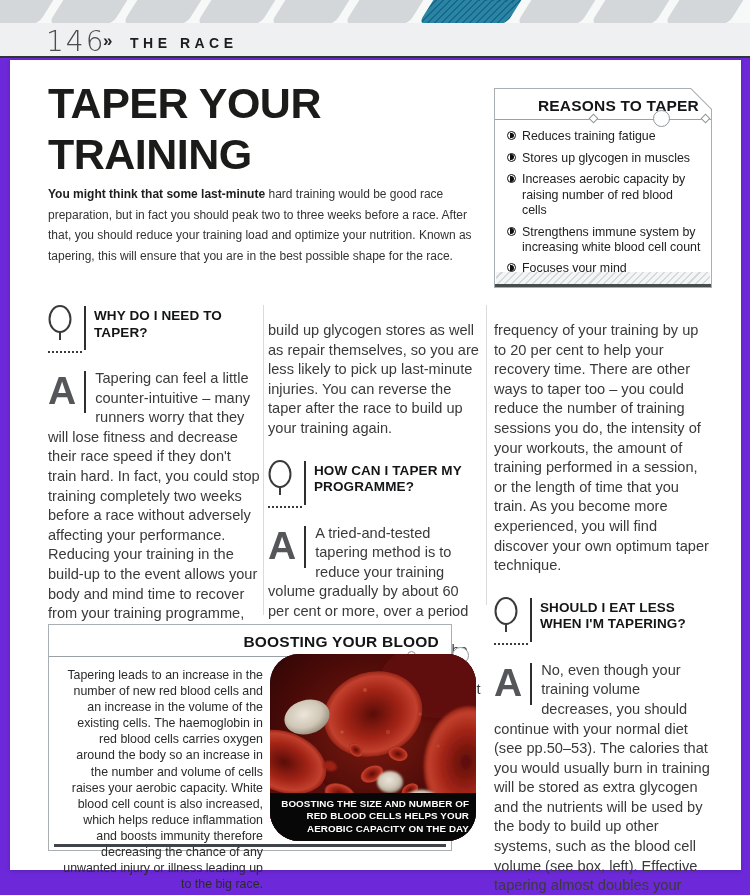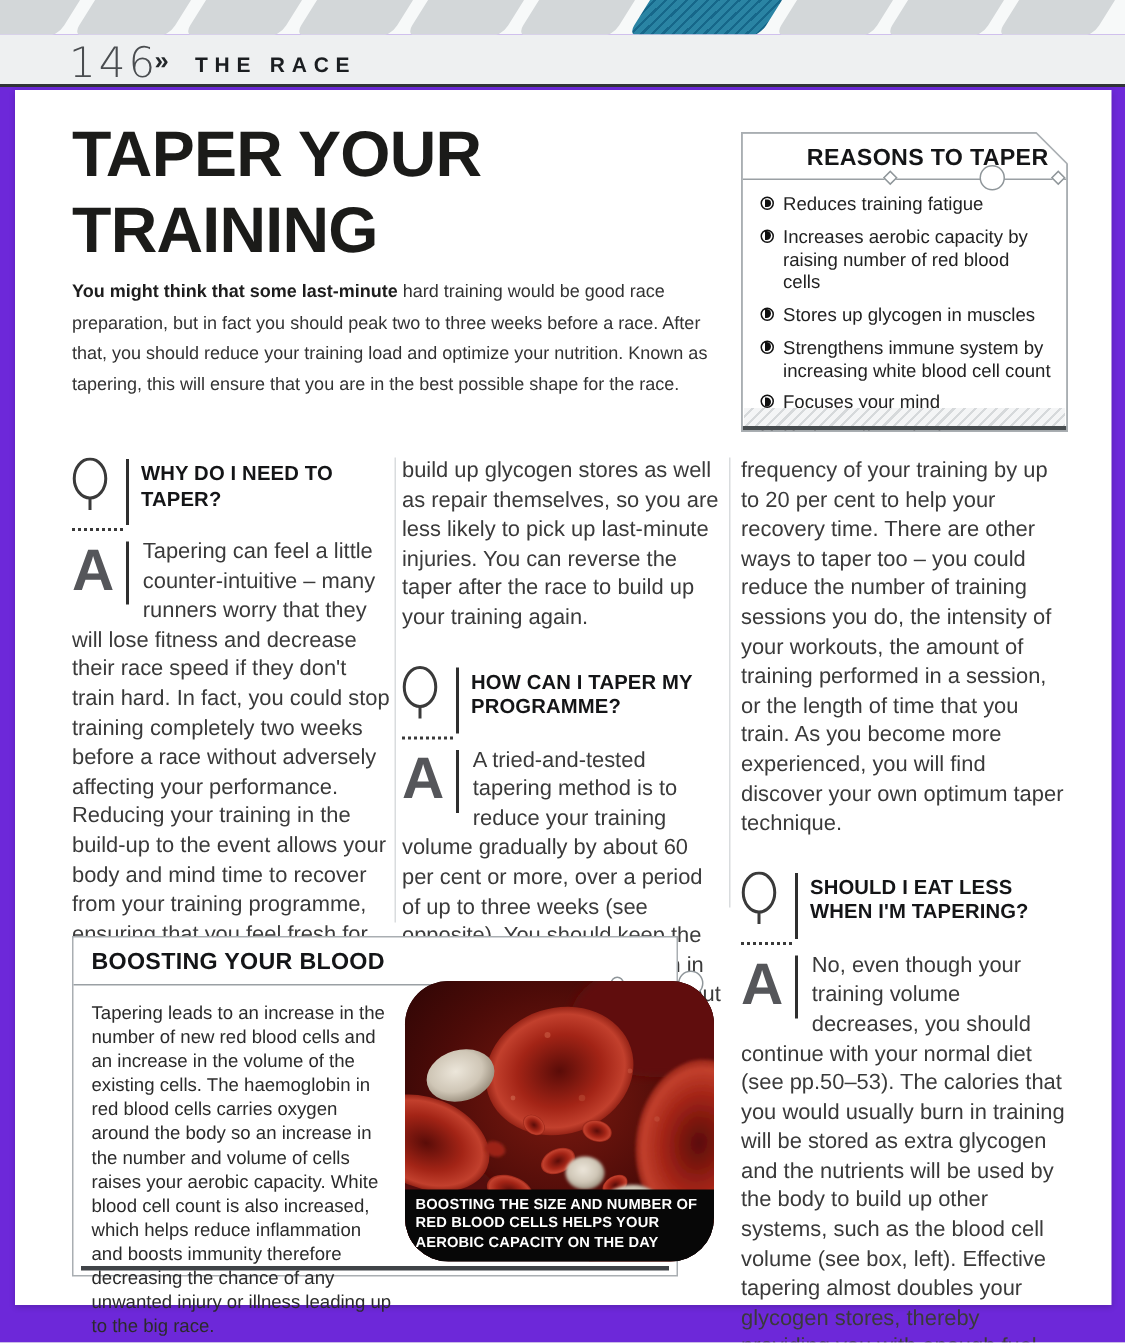--- a/index.html
+++ b/index.html
@@ -63,37 +63,37 @@
   .rhatch { position:absolute; left:1px; right:1px; bottom:3px; height:12px;
             background:repeating-linear-gradient(135deg,#f4f5f6 0 3.5px,#d6d9db 3.5px 5px); }
   .rdark { position:absolute; left:0; right:0; bottom:0; height:3px; background:#474c4f; }
   
   .col { position:absolute; top:245px; }
   .col1 { left:38px;  width:214px; }
   .col2 { left:258px; width:213px; }
   .col3 { left:484px; width:218px; }
   .vrule { position:absolute; width:1px; background:#d9dcde; top:245px; }
   .vr1 { left:253px; height:310px; } .vr2 { left:476px; height:300px; }
-  .body-txt { font-size:14.6px; line-height:19.6px; color:#3a3a3a; }
+  .body-txt { font-size:14.6px; line-height:19.6px; color:#3a3a3a;margin-top:16px; }
   
   .qa-q { display:flex; }
   .q-col { flex:none; width:32px; }
   .q-dots { width:34px; border-top:2px dotted #3a3a3a; margin-top:2px; }
   .q-bar { flex:none; width:2px; height:44px; background:#2e2e2e; margin:1px 8px 0 4px; }
   .q-text { font-size:13.5px; line-height:16.5px; font-weight:bold;
             letter-spacing:0.1px; color:#141517; padding-top:3px; }
   .qa-a { margin-top:5px; }
   .a-mark { float:left; font-size:39px; line-height:34px; font-weight:bold;
             color:#55565a; padding:3px 8px 5px 0; border-right:2px solid #2e2e2e;
             margin:2px 9px 2px 0; }
   .cont { margin-bottom:21px; }
   .qa2 { margin-top:0; } .qa3 { margin-top:4px; }
   
   .bbox { position:absolute; left:38px; top:564px; width:404px; height:227px;
-          background:#fff; border:1px solid #a9aeb2; }
+          background:#fff; border:1px solid #a9aeb2;text-align:right; }
   .bbox-title { padding:8px 12px 5px; font-size:15.5px; font-weight:bold;
           letter-spacing:0.2px; color:#141517; }
   .bline { position:relative; height:1px; background:#9aa0a4; }
   .bline .ringS { position:absolute; left:358px; top:-5px; width:9px; height:9px;
           background:#fff; border:1px solid #8f969a; border-radius:50%; }
   .bline .ringB { position:absolute; left:403px; top:-9px; width:17px; height:17px;
           background:#fff; border:1.5px solid #8f969a; border-radius:50%; }
   .btext { position:absolute; left:0; top:34px; width:222px; padding:8px 8px 0 12px;
            font-size:12.4px; line-height:16.1px; color:#2b2b2b; }
   .bimg { position:absolute; left:221px; top:29px; width:206px; height:187px;
@@ -143,25 +143,25 @@
           <span class="ring"></span>
           <span class="dia d2"></span>
         </div>
         <ul class="rlist">
           <li>
               <span class="b-icon"></span>
               <span>Reduces training fatigue</span>
             </li>
           <li>
               <span class="b-icon"></span>
+              <span>Stores up glycogen in muscles</span>
+            </li>
+          <li>
+              <span class="b-icon"></span>
               <span>Increases aerobic capacity by raising number of red blood cells</span>
-            </li>
-          <li>
-              <span class="b-icon"></span>
-              <span>Stores up glycogen in muscles</span>
             </li>
           <li>
               <span class="b-icon"></span>
               <span>Strengthens immune system by increasing white blood cell count</span>
             </li>
           <li>
               <span class="b-icon"></span>
               <span>Focuses your mind</span>
             </li>
           <li>

